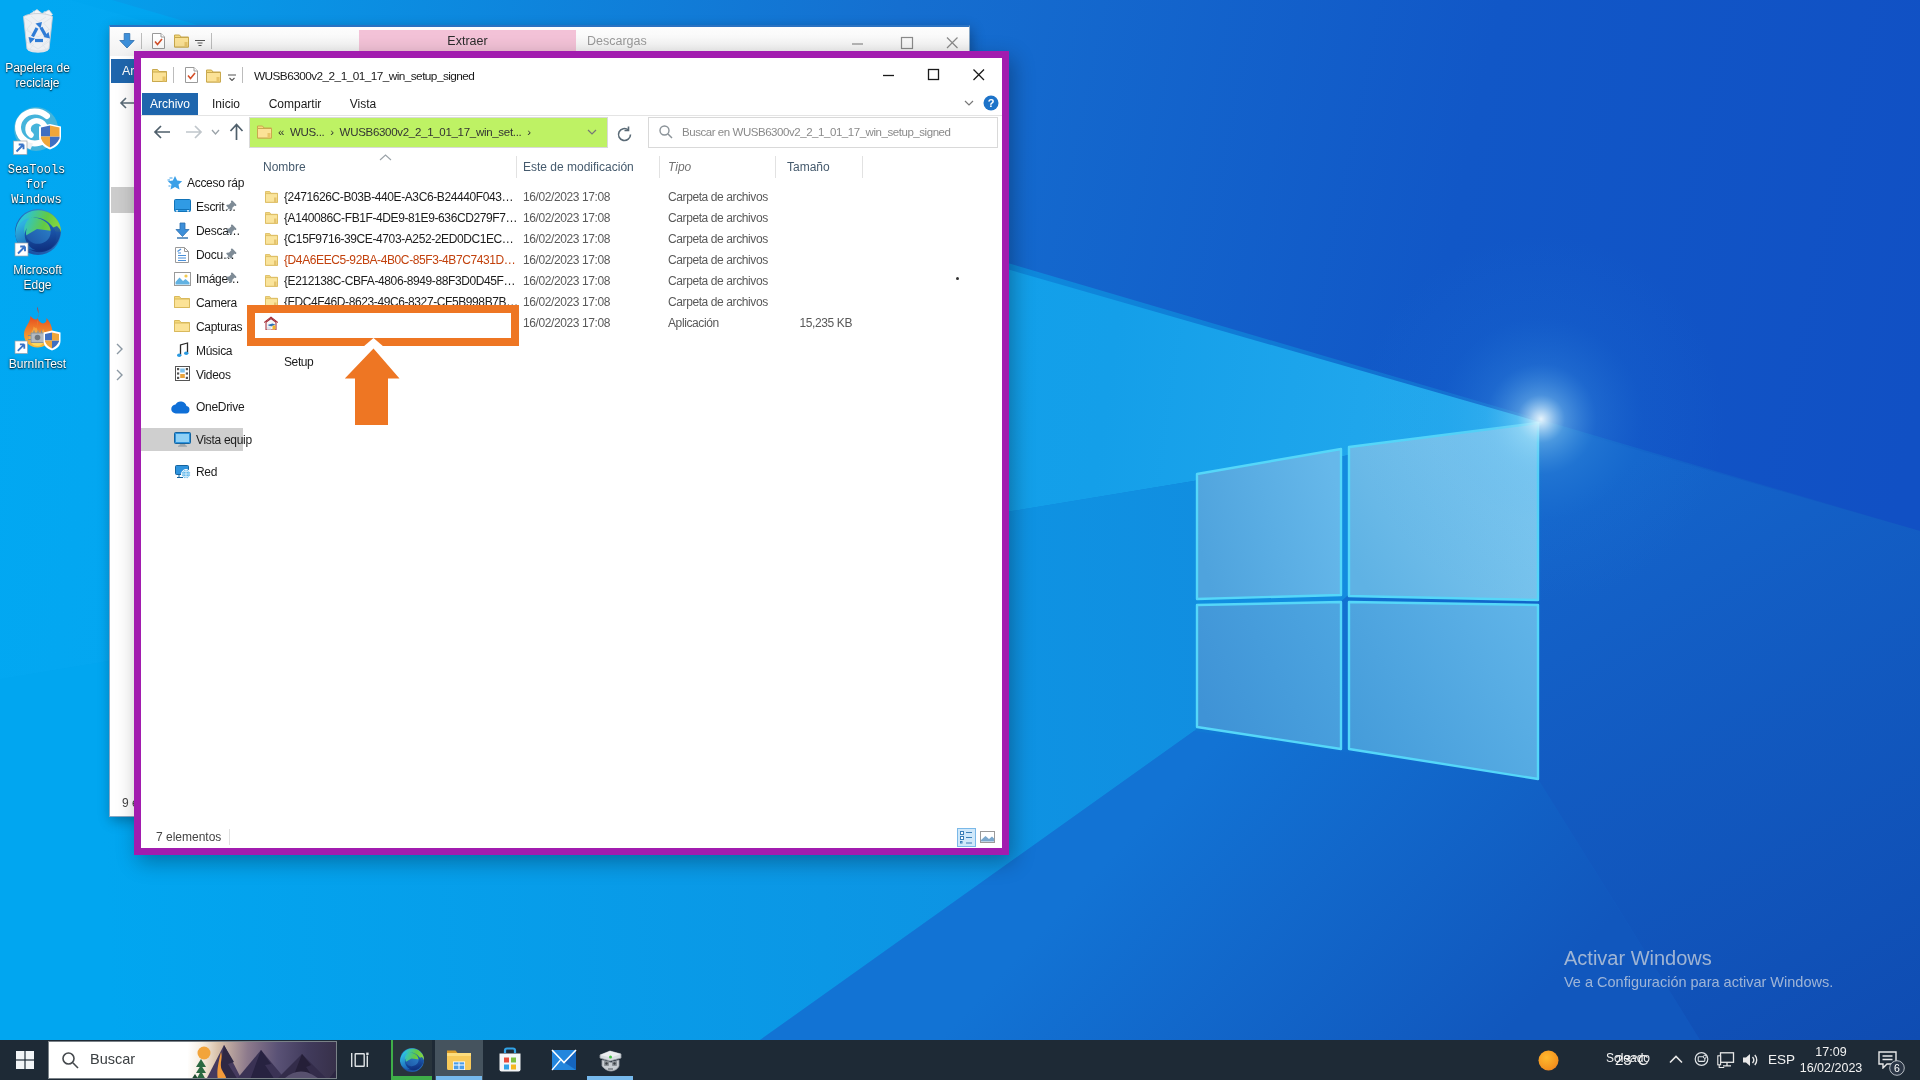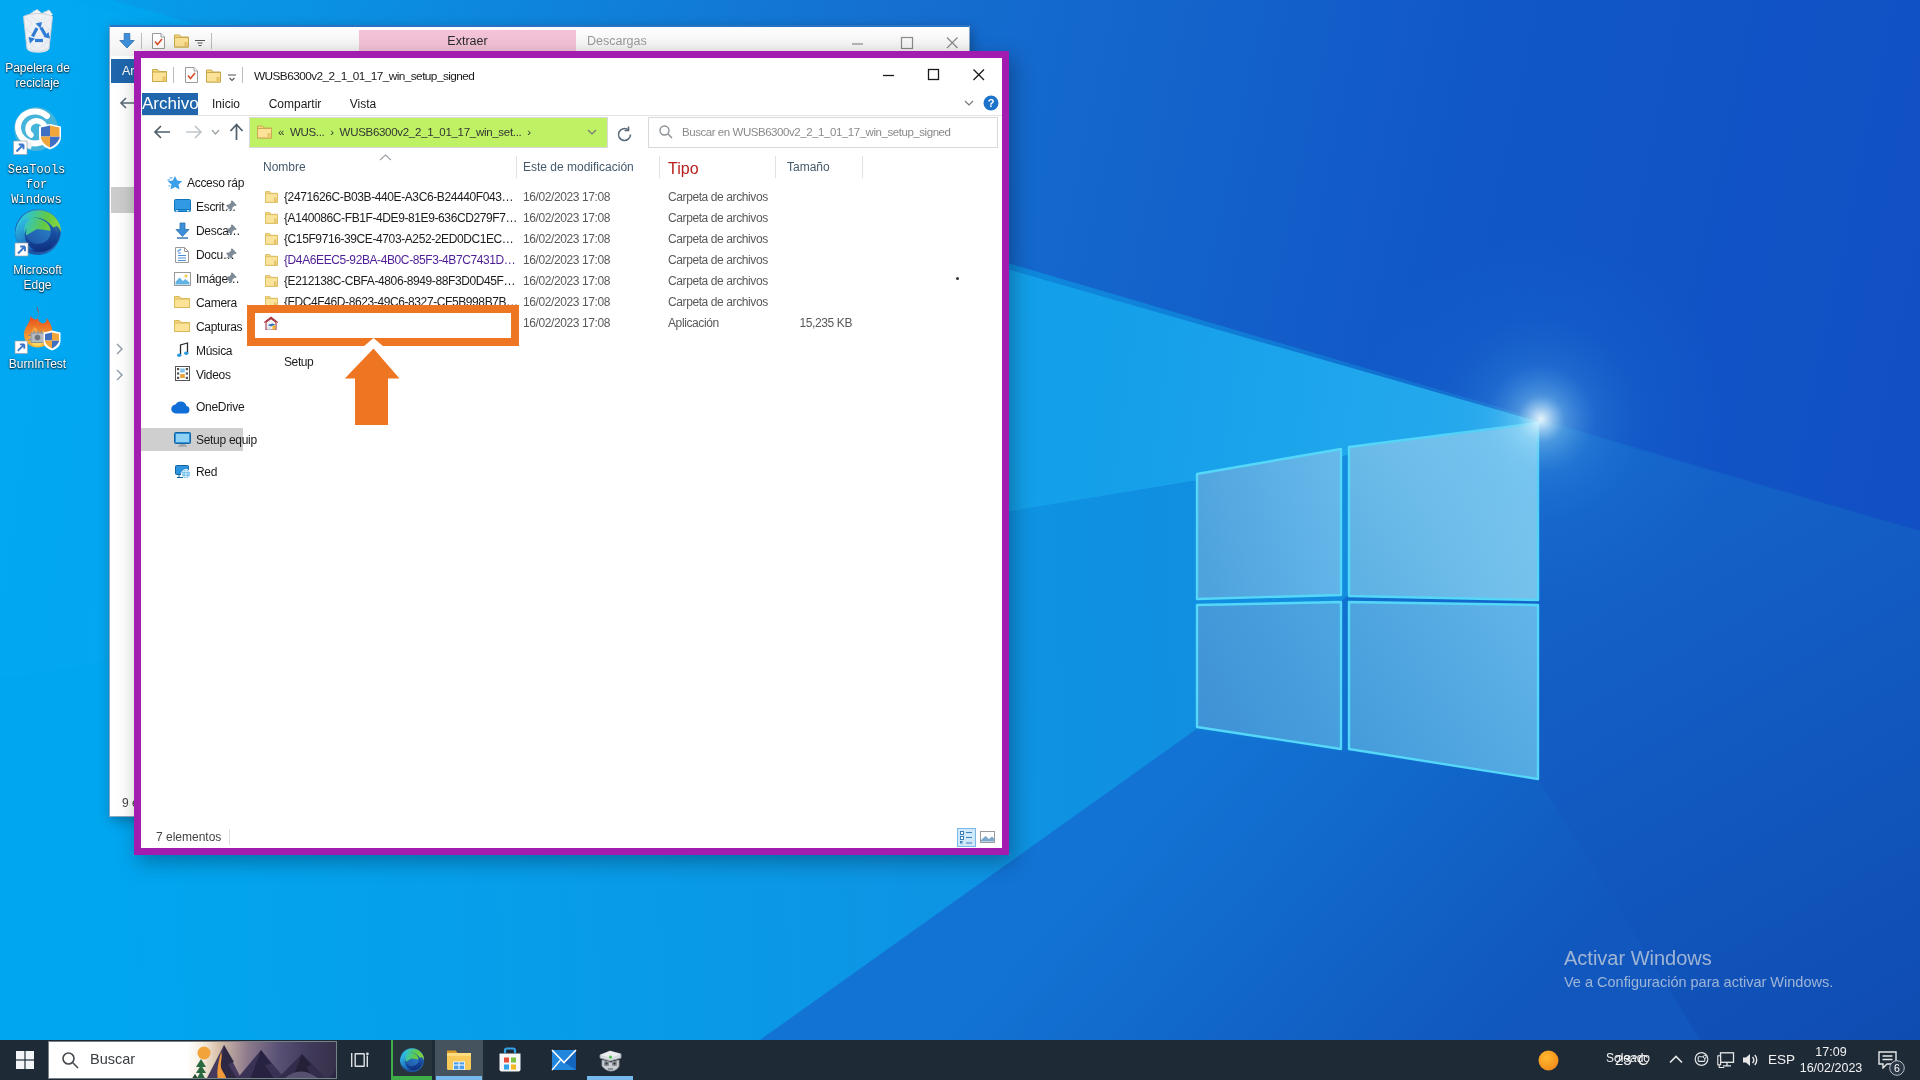--- a/index.html
+++ b/index.html
@@ -258,21 +258,21 @@
   <div class="qsep" style="left:101px;top:9px;height:16px;"></div>
   <div class="abs" style="left:113px;top:10px;font-size:11.8px;letter-spacing:-0.55px;color:#1a1a1a;line-height:16px;">WUSB6300v2_2_1_01_17_win_setup_signed</div>
 
   <svg class="abs" style="left:742px;top:7px" width="112" height="20" viewBox="0 0 112 20">
     <path d="M0 10.5 h11" stroke="#1a1a1a" stroke-width="1.3"></path>
     <rect x="45.5" y="4.5" width="10" height="10" fill="none" stroke="#1a1a1a" stroke-width="1.3"></rect>
     <path d="M90.5 4.5 l10.5 10.5 M101 4.5 L90.5 15" stroke="#1a1a1a" stroke-width="1.3"></path>
   </svg>
 
   <div class="abs" style="left:0;top:35px;width:100%;height:22px;background:#fff;border-bottom:1px solid #e4e4e4;">
-    <div class="abs" style="left:1px;top:0;width:56px;height:22px;background:#1f66ad;color:#fff;font-size:17px;text-align:center;line-height:22px;">Archivo</div>
+    <div class="abs" style="left:1px;top:0;width:56px;height:22px;background:#1f66ad;color:#fff;font-size:12px;text-align:center;line-height:22px;">Archivo</div>
     <div class="abs" style="left:64px;top:0;width:42px;text-align:center;color:#1b1b1b;font-size:12px;line-height:22px;">Inicio</div>
     <div class="abs" style="left:123px;top:0;width:62px;text-align:center;color:#1b1b1b;font-size:12px;line-height:22px;">Compartir</div>
     <div class="abs" style="left:203px;top:0;width:38px;text-align:center;color:#1b1b1b;font-size:12px;line-height:22px;">Vista</div>
     <svg class="abs" style="left:823px;top:7px" width="10" height="7" viewBox="0 0 10 7">
           <path d="M1 1 l4 4 l4 -4" fill="none" stroke="#777" stroke-width="1.2"></path>
         </svg>
       <svg class="abs" style="left:842px;top:2px" width="16" height="16" viewBox="0 0 16 16">
       <circle cx="8" cy="8" r="7.5" fill="#1d73c9"></circle>
       <text x="8" y="12" font-size="11" font-weight="bold" fill="#fff" text-anchor="middle" font-family="Liberation Sans">?</text>
     </svg>
@@ -405,39 +405,39 @@
       </svg>
       <div class="abs" style="left:55px;top:248px;white-space:nowrap;">OneDrive</div>
 
       <div class="abs" style="left:0;top:276px;width:102px;height:23px;background:#cfcfcf;"></div>
       <svg class="abs" style="left:33px;top:280px" width="17" height="15" viewBox="0 0 17 15">
         <rect x="0.5" y="0.5" width="16" height="11" rx="1" fill="#2e93de" stroke="#15649e"></rect>
         <rect x="2" y="2" width="13" height="8" fill="#8fd0f5"></rect>
         <path d="M6 12 h5 l1 2 h-7 Z" fill="#9aa5ad"></path>
         <path d="M4 14.2 h9" stroke="#9aa5ad" stroke-width="1.2"></path>
       </svg>
-      <div class="abs" style="left:55px;top:281px;white-space:nowrap;">Setup equip</div>
+      <div class="abs" style="left:55px;top:281px;white-space:nowrap;">Vista equip</div>
 
       <svg class="abs" style="left:33px;top:312px" width="17" height="15" viewBox="0 0 17 15">
         <rect x="1.5" y="1.5" width="13" height="9" rx="1" fill="#2e93de" stroke="#15649e"></rect>
         <circle cx="12" cy="10" r="4.5" fill="#5fb7ec" stroke="#fff"></circle>
         <path d="M8 10 h8 M12 6 v8 M9 8 a5 4 0 0 1 6 0 M9 12 a5 4 0 0 0 6 0" stroke="#fff" stroke-width="0.7" fill="none"></path>
         <path d="M5 11 v2 M3 13.5 h6" stroke="#15649e" stroke-width="1" fill="none"></path>
       </svg>
       <div class="abs" style="left:55px;top:313px;white-space:nowrap;">Red</div>
     </div>
 
     <div id="filepane" class="abs" style="left:102px;top:0;width:759px;height:675px;">
 
       <svg class="abs" style="left:136px;top:2px" width="13" height="7" viewBox="0 0 13 7">
             <path d="M1 6 L6.5 1 L12 6" fill="none" stroke="#9aa2a8" stroke-width="1.1"></path>
           </svg>
       <div class="abs" style="left:20px;top:8px;font-size:12px;color:#455a6d;">Nombre</div>
       <div class="abs" style="left:280px;top:8px;font-size:12px;color:#455a6d;">Este de modificación</div>
-      <div class="abs" style="left:425px;top:8px;font-size:16px;color:#b91c1c;">Tipo</div>
+      <div class="abs" style="left:425px;top:8px;font-size:12px;color:#737373;font-style:italic;">Tipo</div>
       <div class="abs" style="left:544px;top:8px;font-size:12px;color:#455a6d;">Tamaño</div>
       <div class="abs" style="left:273px;top:4px;width:1px;height:22px;background:#e2e2e2;"></div>
       <div class="abs" style="left:416px;top:4px;width:1px;height:22px;background:#e2e2e2;"></div>
       <div class="abs" style="left:532px;top:4px;width:1px;height:22px;background:#e2e2e2;"></div>
       <div class="abs" style="left:619px;top:4px;width:1px;height:22px;background:#e2e2e2;"></div>
       <svg class="abs" style="left:22px;top:38px" width="13" height="118" viewBox="0 0 13 118">
         <defs>
               <g id="fol">
           <path d="M0.5 1.5 h4.2 l1.3 1.8 h6.5 v9 h-12 Z" fill="#f3d77d" stroke="#d9b95c" stroke-width="0.8"></path>
           <path d="M0.5 3.6 h12 v8.7 h-12 Z" fill="#fae49c" stroke="#d9b95c" stroke-width="0.8"></path>
@@ -454,21 +454,21 @@
       <div id="rows" style="position:absolute;left:0;top:0;width:759px;height:300px;font-size:12px;letter-spacing:-0.4px;white-space:nowrap;">
         <div class="abs" style="left:41px;top:38px;color:#1b1b1b;white-space:nowrap;">{2471626C-B03B-440E-A3C6-B24440F043…</div>
         <div class="abs" style="left:280px;top:38px;color:#595959;">16/02/2023 17:08</div>
         <div class="abs" style="left:425px;top:38px;color:#595959;">Carpeta de archivos</div>
         <div class="abs" style="left:41px;top:59px;color:#1b1b1b;white-space:nowrap;">{A140086C-FB1F-4DE9-81E9-636CD279F7…</div>
         <div class="abs" style="left:280px;top:59px;color:#595959;">16/02/2023 17:08</div>
         <div class="abs" style="left:425px;top:59px;color:#595959;">Carpeta de archivos</div>
         <div class="abs" style="left:41px;top:80px;color:#1b1b1b;white-space:nowrap;">{C15F9716-39CE-4703-A252-2ED0DC1EC…</div>
         <div class="abs" style="left:280px;top:80px;color:#595959;">16/02/2023 17:08</div>
         <div class="abs" style="left:425px;top:80px;color:#595959;">Carpeta de archivos</div>
-        <div class="abs" style="left:41px;top:101px;color:#4c1d95;white-space:nowrap;text-align:center;">{D4A6EEC5-92BA-4B0C-85F3-4B7C7431D…</div>
+        <div class="abs" style="left:41px;top:101px;color:#c2410c;white-space:nowrap;text-align:center;">{D4A6EEC5-92BA-4B0C-85F3-4B7C7431D…</div>
         <div class="abs" style="left:280px;top:101px;color:#595959;">16/02/2023 17:08</div>
         <div class="abs" style="left:425px;top:101px;color:#595959;">Carpeta de archivos</div>
         <div class="abs" style="left:41px;top:122px;color:#1b1b1b;white-space:nowrap;">{E212138C-CBFA-4806-8949-88F3D0D45F…</div>
         <div class="abs" style="left:280px;top:122px;color:#595959;">16/02/2023 17:08</div>
         <div class="abs" style="left:425px;top:122px;color:#595959;">Carpeta de archivos</div>
         <div class="abs" style="left:41px;top:143px;color:#1b1b1b;white-space:nowrap;">{FDC4F46D-8623-49C6-8327-CF5B998B7B…</div>
         <div class="abs" style="left:280px;top:143px;color:#595959;">16/02/2023 17:08</div>
         <div class="abs" style="left:425px;top:143px;color:#595959;">Carpeta de archivos</div>
       </div>
 

